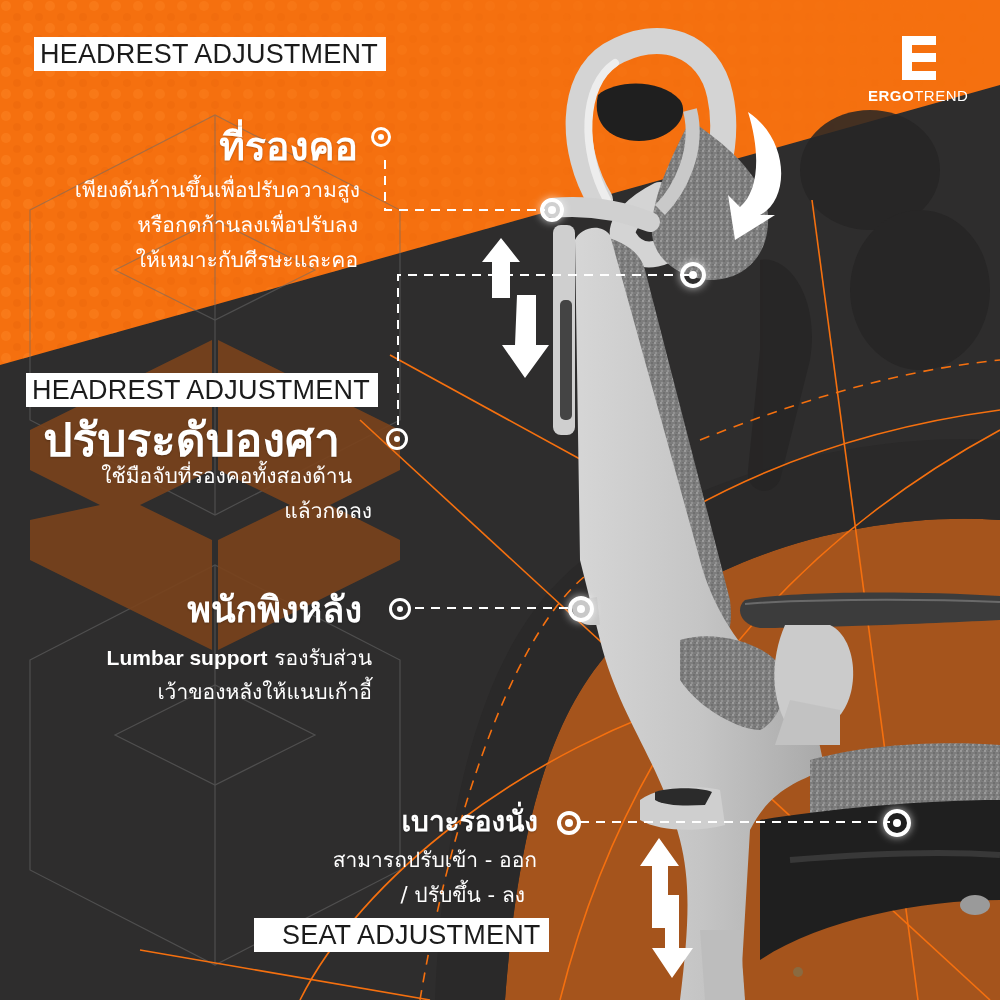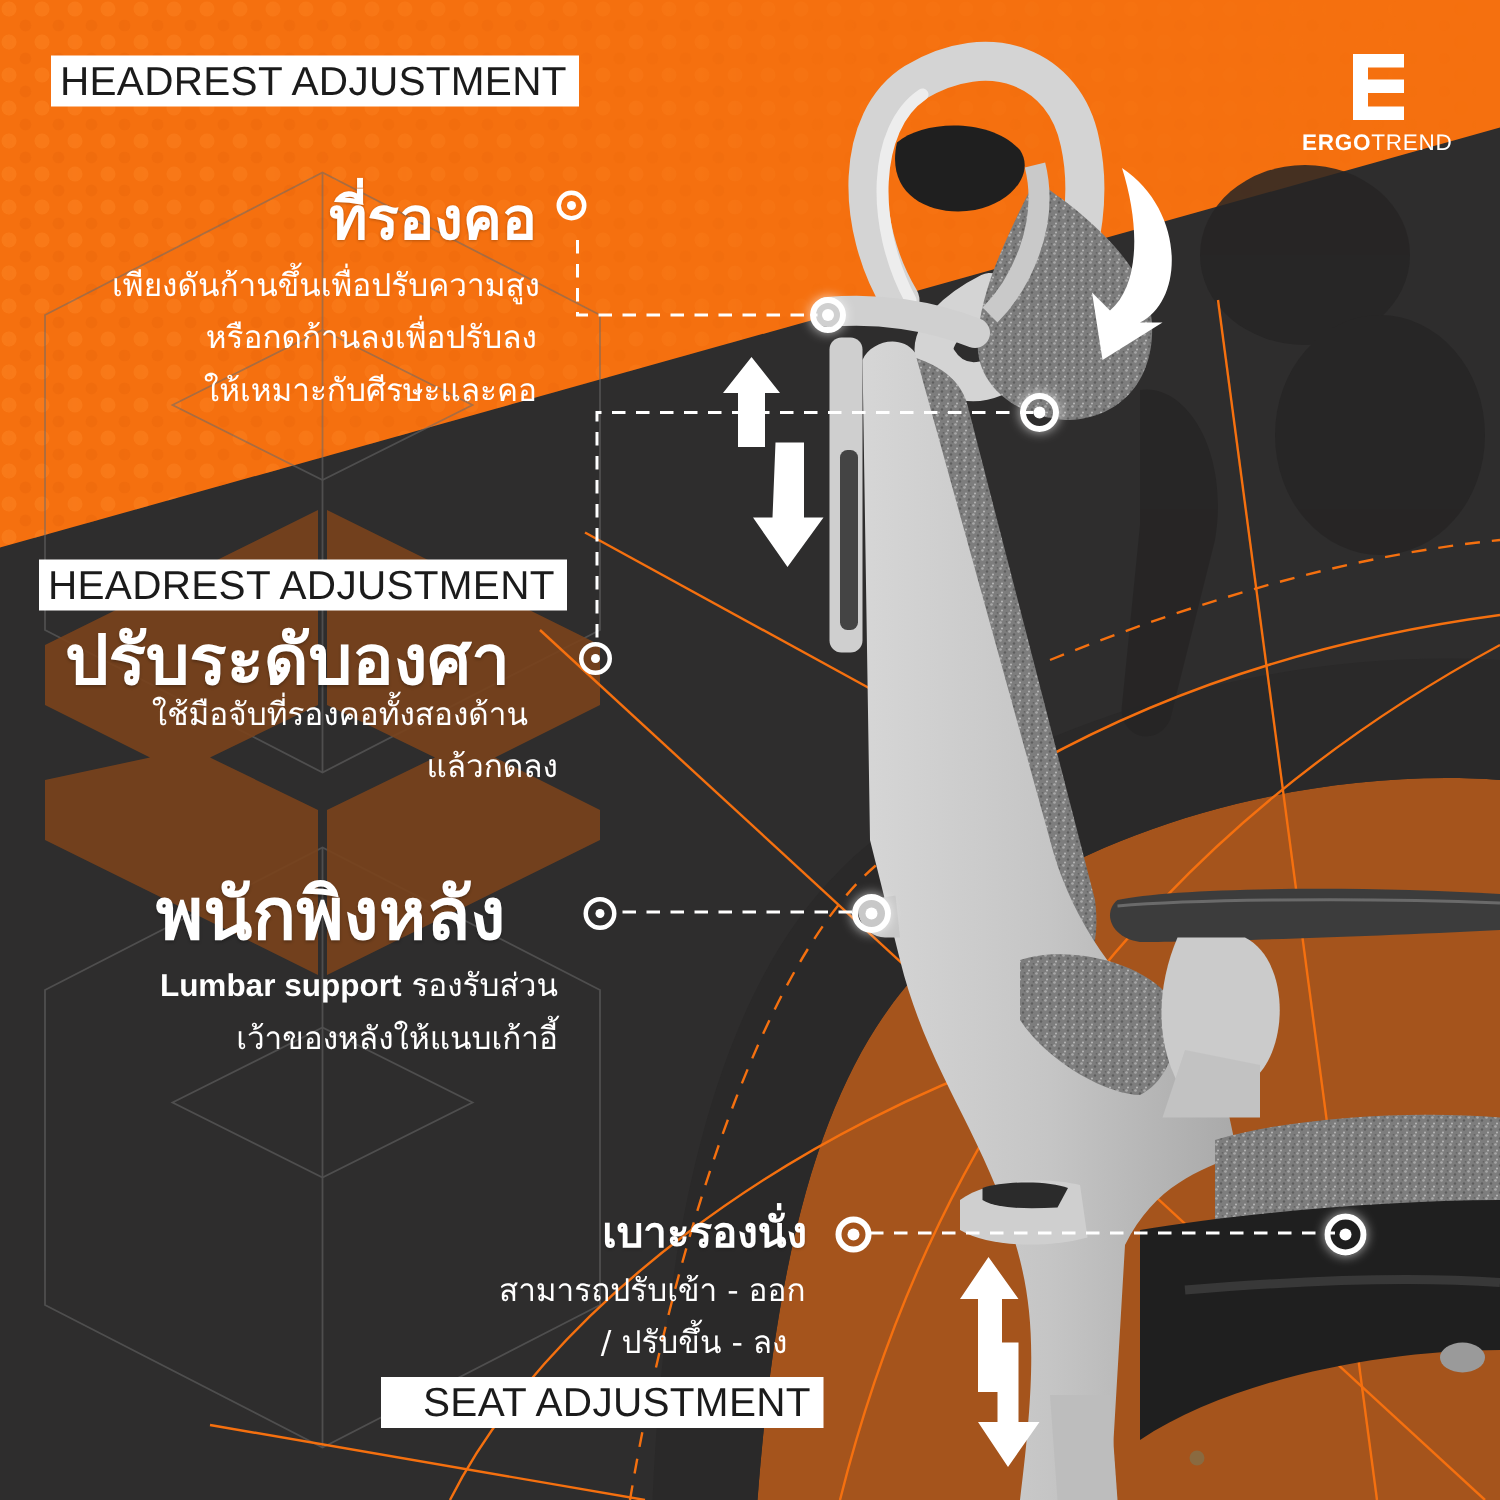--- a/index.html
+++ b/index.html
@@ -187,21 +187,21 @@
   <div class="title" style="right:642px;top:124px;font-size:39px;line-height:46px;">ที่รองคอ</div>
   <div class="desc" style="right:642px;top:208px;">หรือกดก้านลงเพื่อปรับลง</div>
   <div class="desc" style="right:640px;top:173px;">เพียงดันก้านขึ้นเพื่อปรับความสูง</div>
   <div class="desc" style="right:642px;top:243px;">ให้เหมาะกับศีรษะและคอ</div>
 
   <div class="label-box" style="left:26px;top:373px;">HEADREST ADJUSTMENT</div>
   <div class="title" style="right:660px;top:418px;font-size:46px;line-height:44px;">ปรับระดับองศา</div>
   <div class="desc" style="right:648px;top:459px;">ใช้มือจับที่รองคอทั้งสองด้าน</div>
   <div class="desc" style="right:628px;top:494px;">แล้วกดลง</div>
 
-  <div class="title" style="right:663px;top:588px;font-size:48px;line-height:44px;">พนักพิงหลัง</div>
+  <div class="title" style="right:638px;top:588px;font-size:36px;line-height:44px;">พนักพิงหลัง</div>
   <div class="desc" style="right:628px;top:640px;"><b>Lumbar support</b><span> รองรับส่วน</span></div>
   <div class="desc" style="right:628px;top:675px;">เว้าของหลังให้แนบเก้าอี้</div>
 
   <div class="title" style="right:462px;top:800px;font-size:28px;line-height:44px;">เบาะรองนั่ง</div>
   <div class="desc" style="right:463px;top:843px;">สามารถปรับเข้า - ออก</div>
   <div class="desc" style="right:475px;top:878px;">/ ปรับขึ้น - ลง</div>
   <div class="label-box" style="left:254px;top:918px;padding-left:28px;">SEAT ADJUSTMENT</div>
 
 </div>
 

